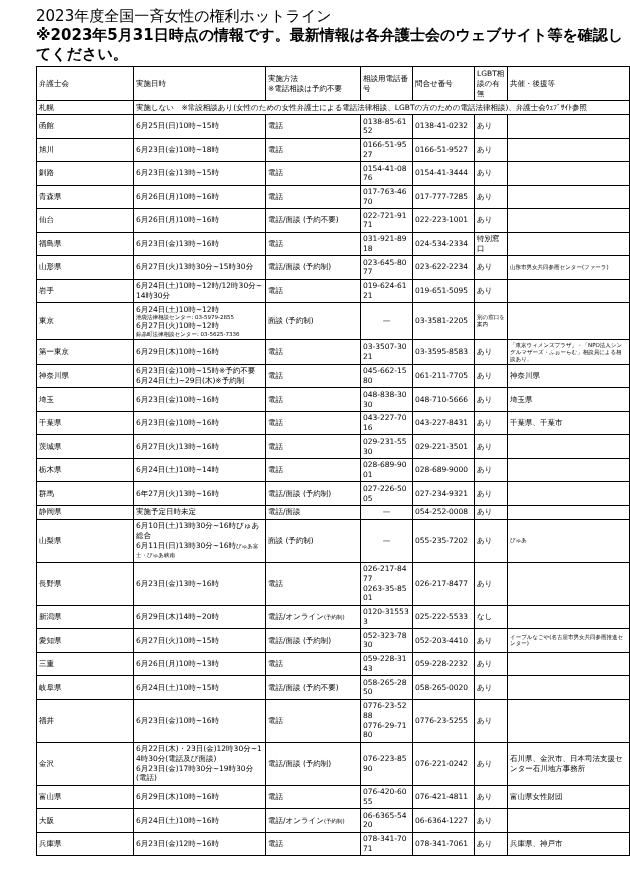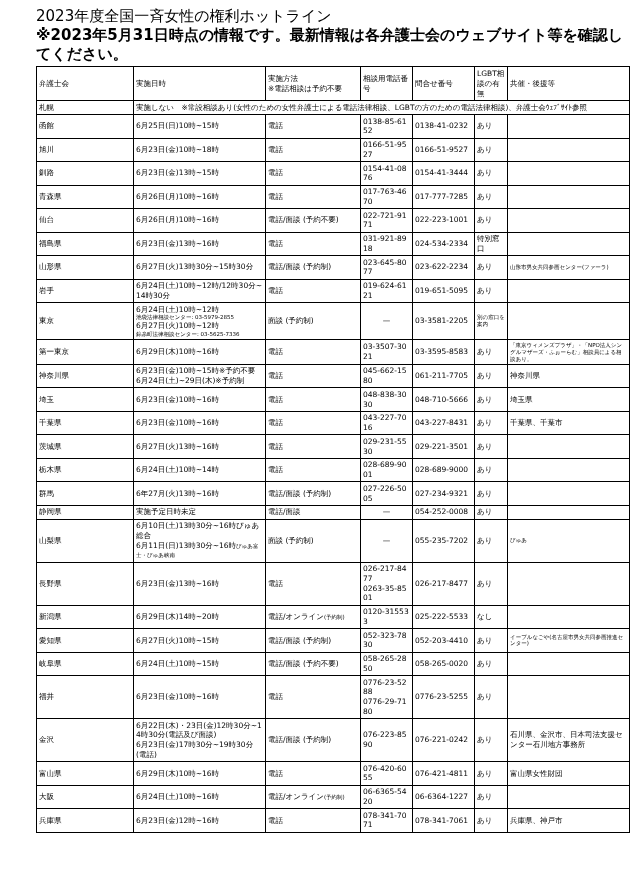--- a/index.html
+++ b/index.html
@@ -234,20 +234,29 @@
         <tr>
           <td>愛知県</td>
           <td>6月27日(火)10時~15時</td>
           <td>電話/面談 (予約制)</td>
           <td>052-323-7830</td>
           <td>052-203-4410</td>
           <td>あり</td>
           <td class="sm"><div><span>イーブルなごや(名古屋市男女共同参画推進センター)</span></div></td>
         </tr>
         <tr>
+          <td>三重</td>
+          <td>6月26日(月)10時~13時</td>
+          <td>電話</td>
+          <td>059-228-3143</td>
+          <td>059-228-2232</td>
+          <td>あり</td>
+          <td></td>
+        </tr>
+        <tr>
           <td>岐阜県</td>
           <td>6月24日(土)10時~15時</td>
           <td>電話/面談 (予約不要)</td>
           <td>058-265-2850</td>
           <td>058-265-0020</td>
           <td>あり</td>
           <td></td>
         </tr>
         <tr>
           <td>福井</td>

